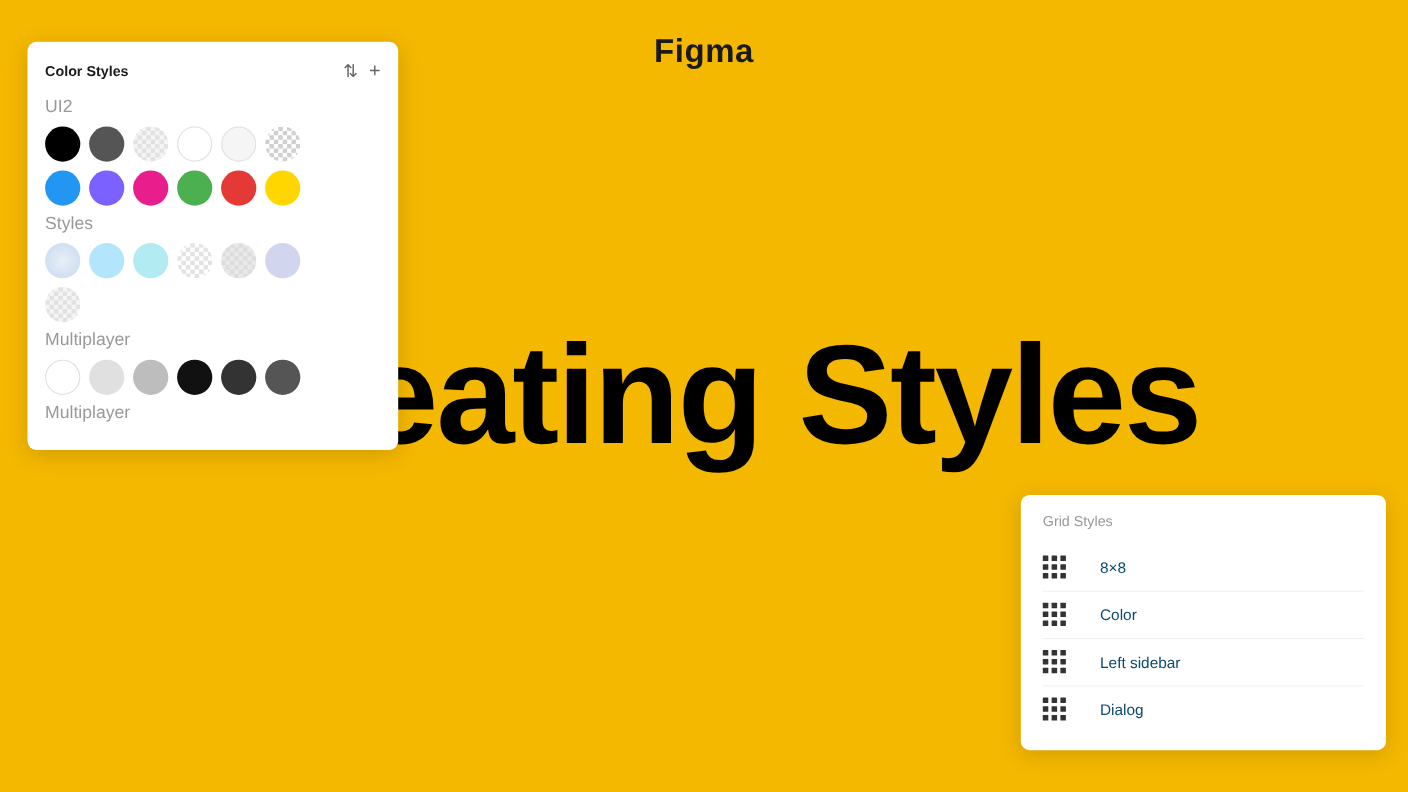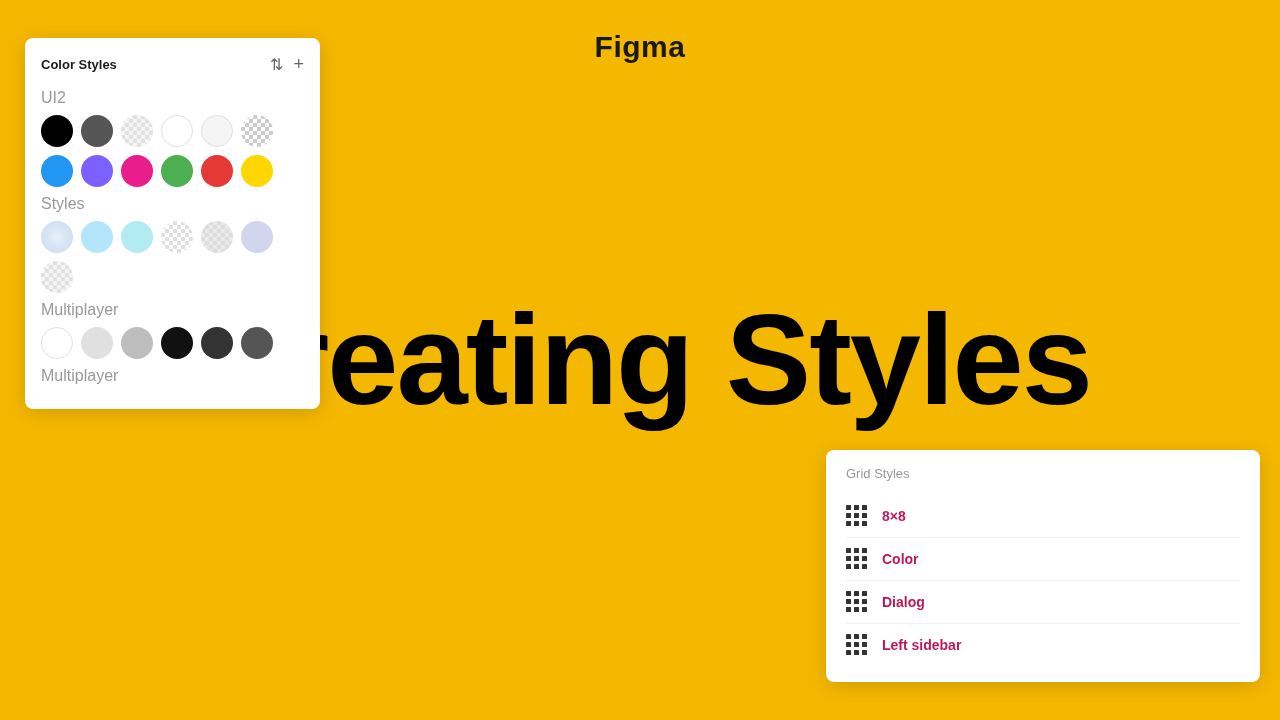--- a/index.html
+++ b/index.html
@@ -37,21 +37,21 @@
       white-space: nowrap;
       line-height: 1;
       letter-spacing: -2px;
     }
 
     
     #color-styles-panel {
       position: absolute;
       top: 38px;
       left: 25px;
-      width: 295px;
+      width: 337px;
       background: #fff;
       border-radius: 8px;
       padding: 16px;
       box-shadow: 0 4px 20px rgba(0,0,0,0.15);
     }
 
     .panel-header {
       display: flex;
       align-items: center;
       justify-content: space-between;
@@ -118,21 +118,21 @@
       background-size: 8px 8px;
       background-position: 0 0, 0 4px, 4px -4px, -4px 0px;
       background-color: #f5f5f5;
     }
 
     
     #grid-styles-panel {
       position: absolute;
       top: 450px;
       right: 20px;
-      width: 434px;
+      width: 332px;
       background: #fff;
       border-radius: 8px;
       padding: 16px 20px;
       box-shadow: 0 4px 20px rgba(0,0,0,0.15);
     }
 
     .grid-panel-title {
       font-size: 13px;
       color: #999;
       margin-bottom: 14px;
@@ -162,22 +162,23 @@
 
     .grid-dot {
       width: 5px;
       height: 5px;
       background: #333;
       border-radius: 0.5px;
     }
 
     .grid-item-label {
       font-size: 14px;
-      color: #be185d;
-      font-weight: 700;
+      color: #0c4a6e;
+      font-weight: 400;
+      margin-left: 16px;
     }
   </style>
 </head>
 <body>
 
 <div id="figma-title">Figma</div>
 
 <div id="headline">Creating Styles</div>
 
 <div id="color-styles-panel">
@@ -271,30 +272,30 @@
       <div class="grid-dot"></div>
         <div class="grid-dot"></div>
         <div class="grid-dot"></div>
       <div class="grid-dot"></div>
         <div class="grid-dot"></div>
         <div class="grid-dot"></div>
       <div class="grid-dot"></div>
         <div class="grid-dot"></div>
         <div class="grid-dot"></div>
     </div>
-    <span class="grid-item-label">Dialog</span>
+    <span class="grid-item-label">Left sidebar</span>
   </div>
 
   <div class="grid-item">
     <div class="grid-icon">
       <div class="grid-dot"></div>
         <div class="grid-dot"></div>
         <div class="grid-dot"></div>
       <div class="grid-dot"></div>
         <div class="grid-dot"></div>
         <div class="grid-dot"></div>
       <div class="grid-dot"></div>
         <div class="grid-dot"></div>
         <div class="grid-dot"></div>
     </div>
-    <span class="grid-item-label">Left sidebar</span>
+    <span class="grid-item-label">Dialog</span>
   </div>
 </div>
 
 </body></html>

